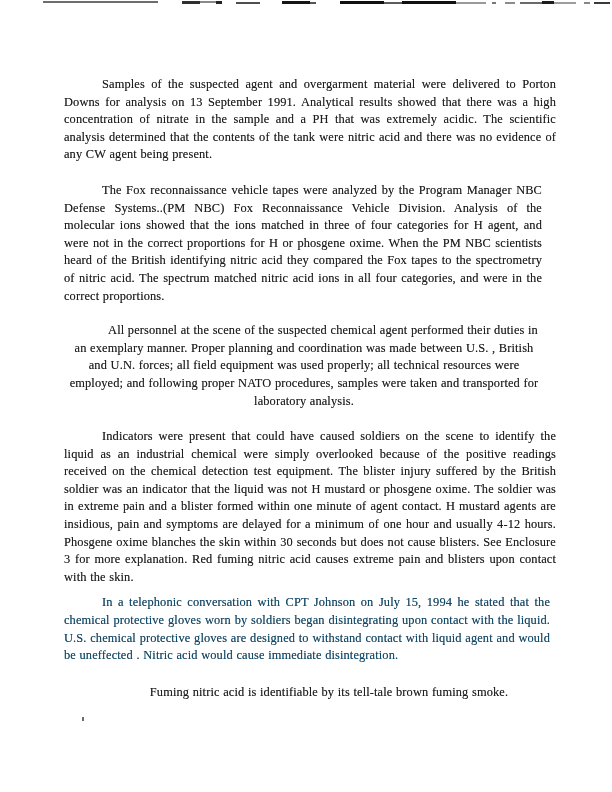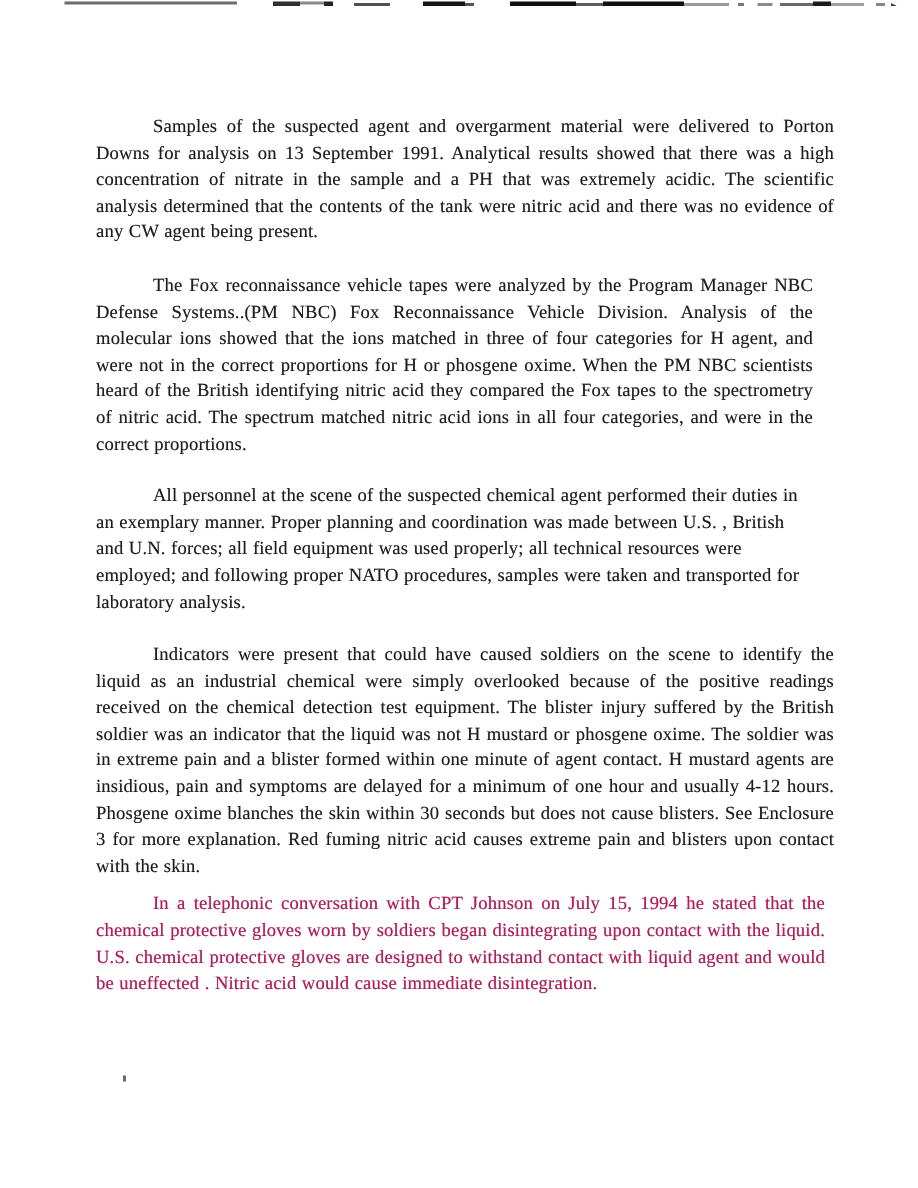--- a/index.html
+++ b/index.html
@@ -7,21 +7,20 @@
     padding: 0;
     background: #ffffff;
   }
   .page {
     position: relative;
     width: 612px;
     height: 792px;
     background: #ffffff;
     overflow: hidden;
     font-family: "Liberation Serif", "DejaVu Serif", serif;
-    border-radius: 29px;
   }
 
   
   .scan-edge {
     position: absolute;
     top: 0;
     left: 0;
     width: 612px;
     height: 8px;
   }
@@ -45,21 +44,21 @@
     line-height: 17.6px;
     color: #1d1d1d;
     text-align: justify;
     text-indent: 38px;
     letter-spacing: 0.12px;
     word-spacing: 0.4px;
     
     text-shadow: 0 0 0.45px rgba(40,40,40,0.55);
   }
   p.para.ragged {
-    text-align: left;
+    text-align: center;
   }
   p.para:last-child {
     margin-bottom: 0;
   }
 
   
   p.p1 { width: 492px; margin-bottom: 18px; }
   p.p2 { width: 478px; }
   p.p3 { width: 480px; margin-bottom: 18px; }
   p.p4 { width: 492px; margin-bottom: 8px; }
@@ -103,17 +102,18 @@
   <div class="doc-body">
 
     <p class="para p1" style="color: rgb(29, 29, 29);">Samples of the suspected agent and overgarment material were delivered to Porton Downs for analysis on 13 September 1991.  Analytical results showed that there was a high concentration of nitrate in the sample and a PH that was extremely acidic.  The scientific analysis determined that the contents of the tank were nitric acid and there was no evidence of any CW agent being present.</p>
 
     <p class="para p2" style="color: rgb(29, 29, 29);">The Fox reconnaissance vehicle tapes were analyzed by the Program Manager NBC Defense Systems..(PM NBC) Fox Reconnaissance Vehicle Division.  Analysis of the molecular ions showed that the ions matched in three of four categories for H agent, and were not in the correct proportions for H or phosgene oxime.  When the  PM NBC scientists heard of the British identifying nitric acid they compared the Fox tapes to the spectrometry of nitric acid. The spectrum matched nitric acid ions in all four categories, and were in the correct proportions.</p>
 
     <p class="para p3 ragged" style="color: rgb(29, 29, 29);">All personnel at the scene of the suspected chemical agent performed their duties in an exemplary manner. Proper planning and coordination was made between U.S. , British and U.N. forces; all field equipment was used properly; all technical resources were employed; and following proper NATO procedures, samples were taken and transported for laboratory analysis.</p>
 
     <p class="para p4" style="color: rgb(29, 29, 29);">Indicators were present that could have caused soldiers on the scene to identify the liquid as an industrial chemical were simply overlooked because of the positive readings received on the chemical detection test equipment.  The blister injury suffered by the British soldier was an indicator that the liquid was not H mustard or phosgene oxime.  The soldier was in extreme pain and a blister formed within one minute of agent contact. H mustard agents are insidious, pain and symptoms are delayed for a minimum of one hour and usually 4-12 hours.  Phosgene oxime blanches the skin within 30 seconds but does not cause blisters.  See Enclosure 3 for more explanation.   Red fuming nitric acid causes extreme pain and blisters upon contact with the skin.</p>
 
-    <p class="para p5" style="color: #be185d;">In a telephonic conversation with CPT Johnson on July 15, 1994 he stated that the chemical protective gloves worn by soldiers began disintegrating upon contact with the liquid.  U.S. chemical protective gloves are designed to withstand contact with liquid agent and would be uneffected .  Nitric acid would cause immediate disintegration.</p>
+    <p class="para p5" style="color: #0c4a6e;">In a telephonic conversation with CPT Johnson on July 15, 1994 he stated that the chemical protective gloves worn by soldiers began disintegrating upon contact with the liquid.  U.S. chemical protective gloves are designed to withstand contact with liquid agent and would be uneffected .  Nitric acid would cause immediate disintegration.</p>
 
+    <p class="para p6 ragged" style="color: rgb(29, 29, 29);">Fuming nitric acid is identifiable by its tell-tale brown fuming smoke.</p>
 
   </div>
 </div>
 
 </body></html>

